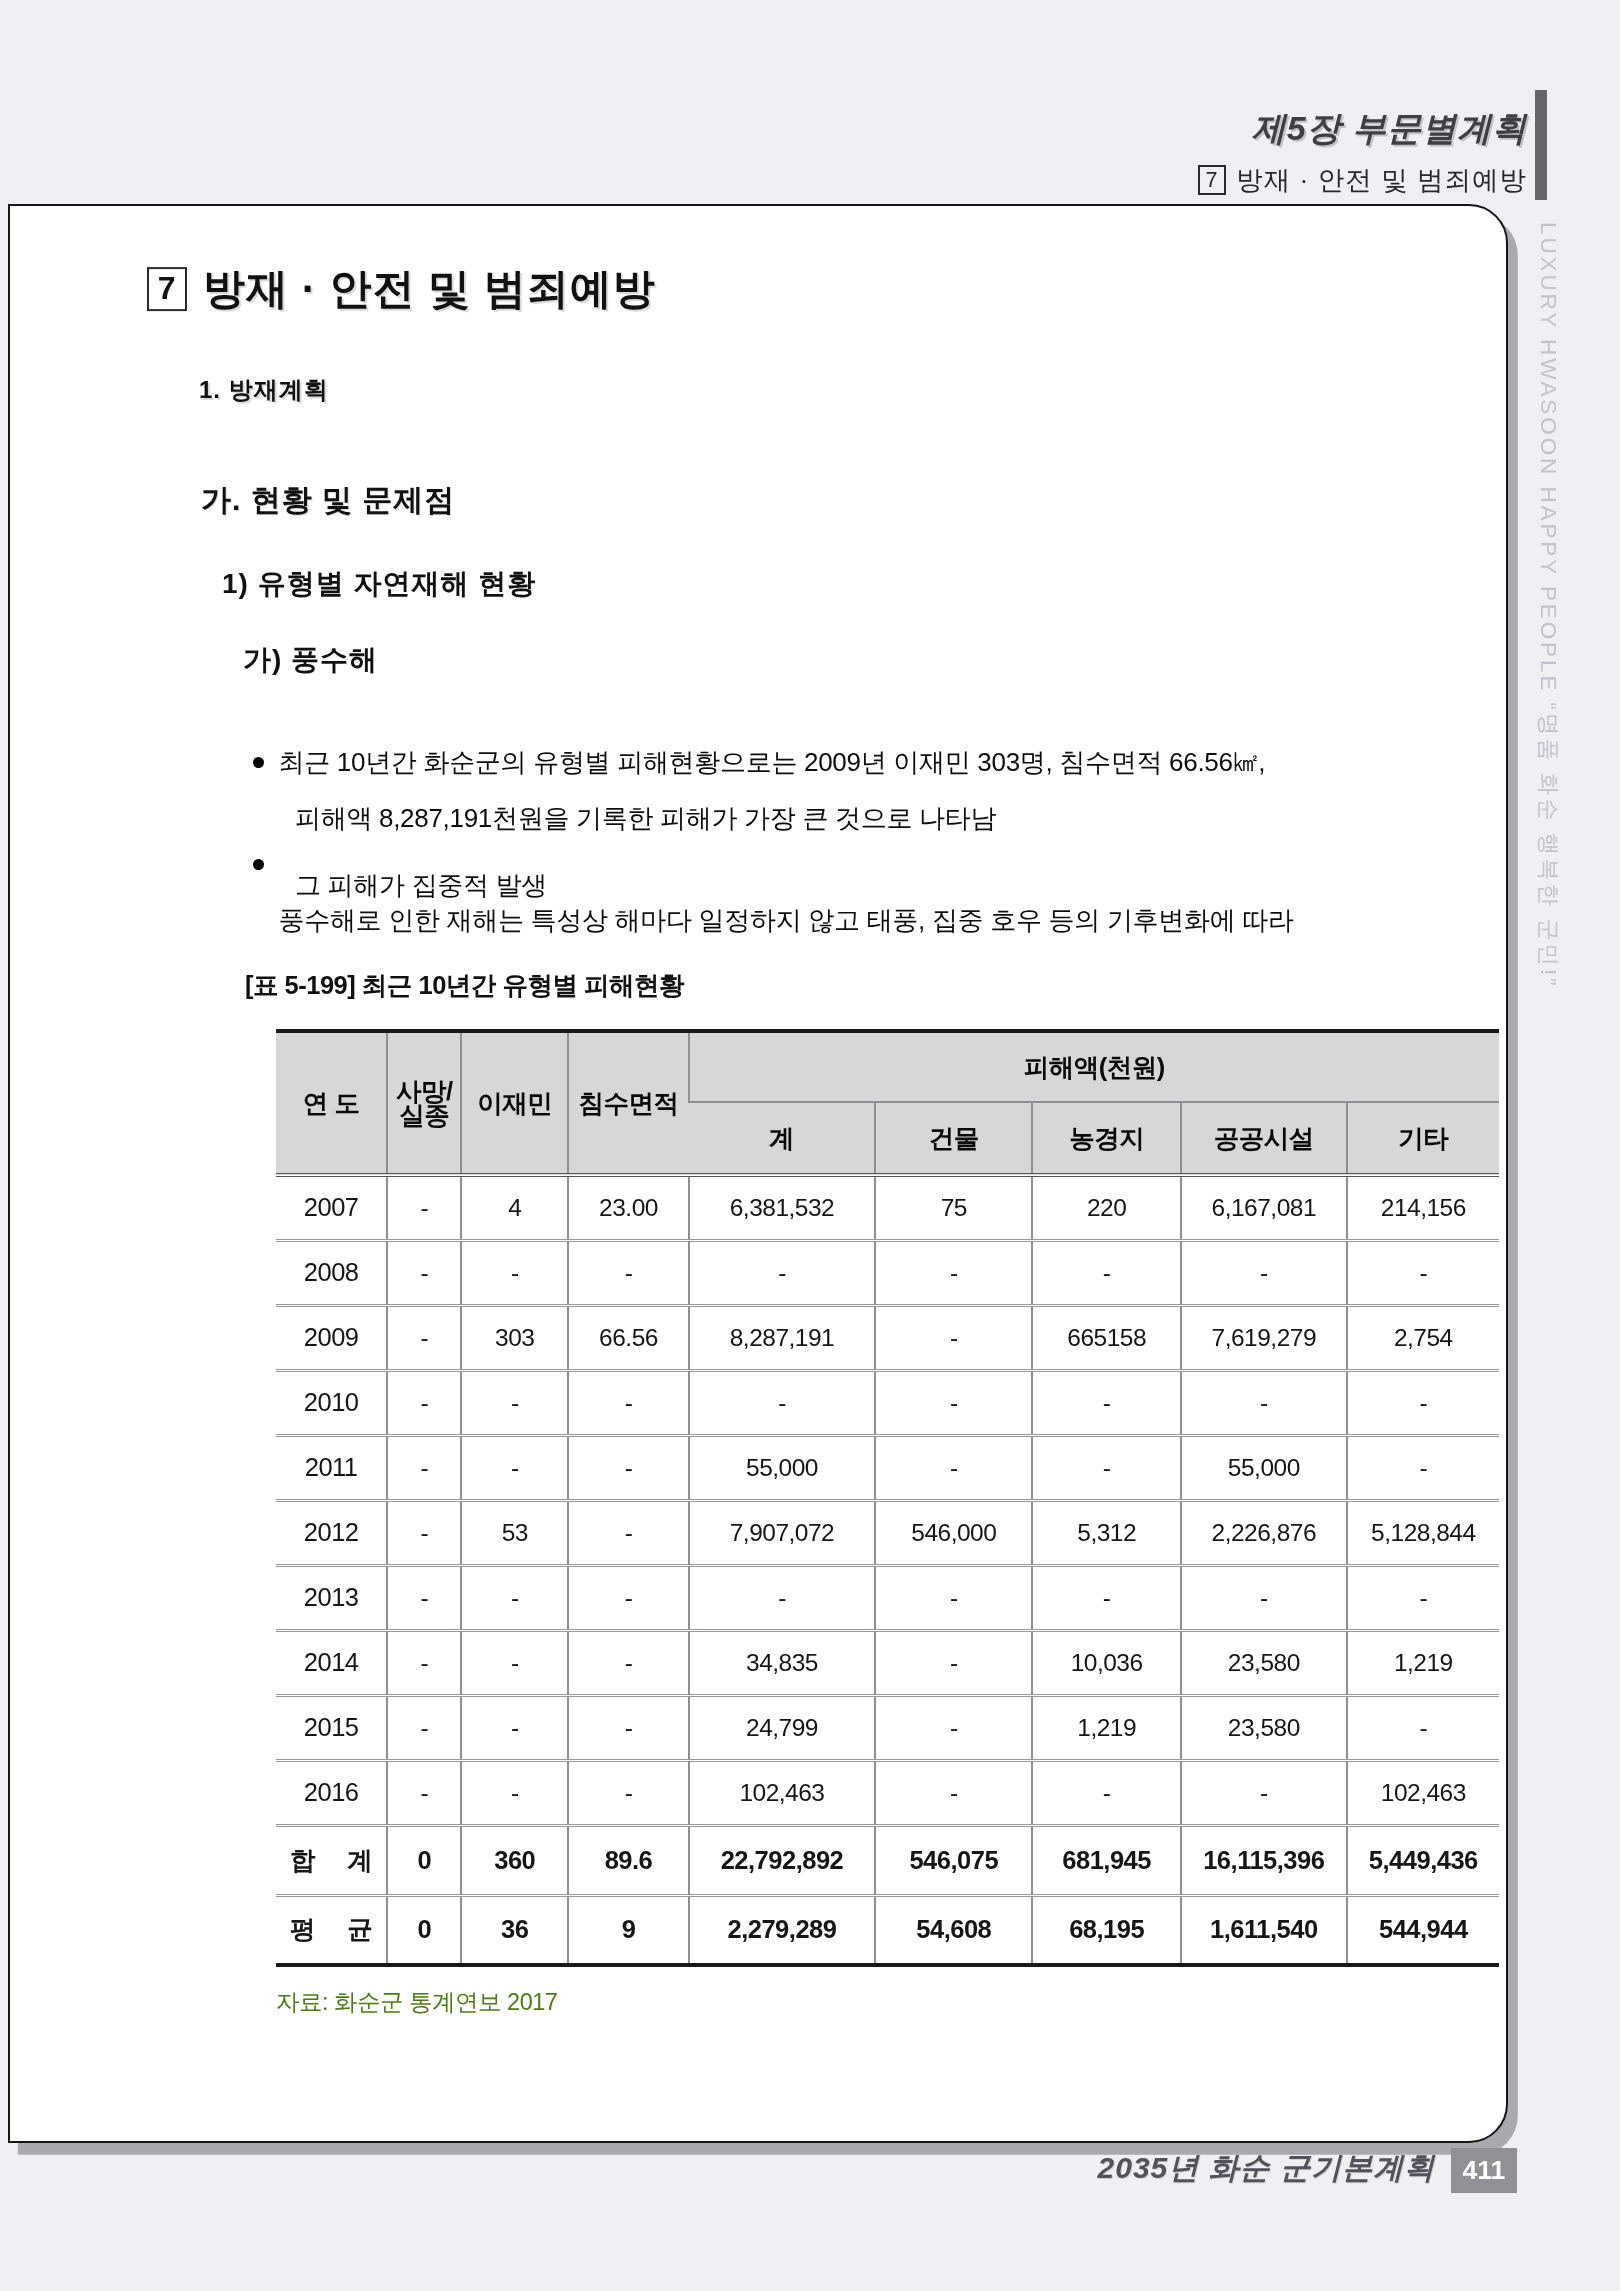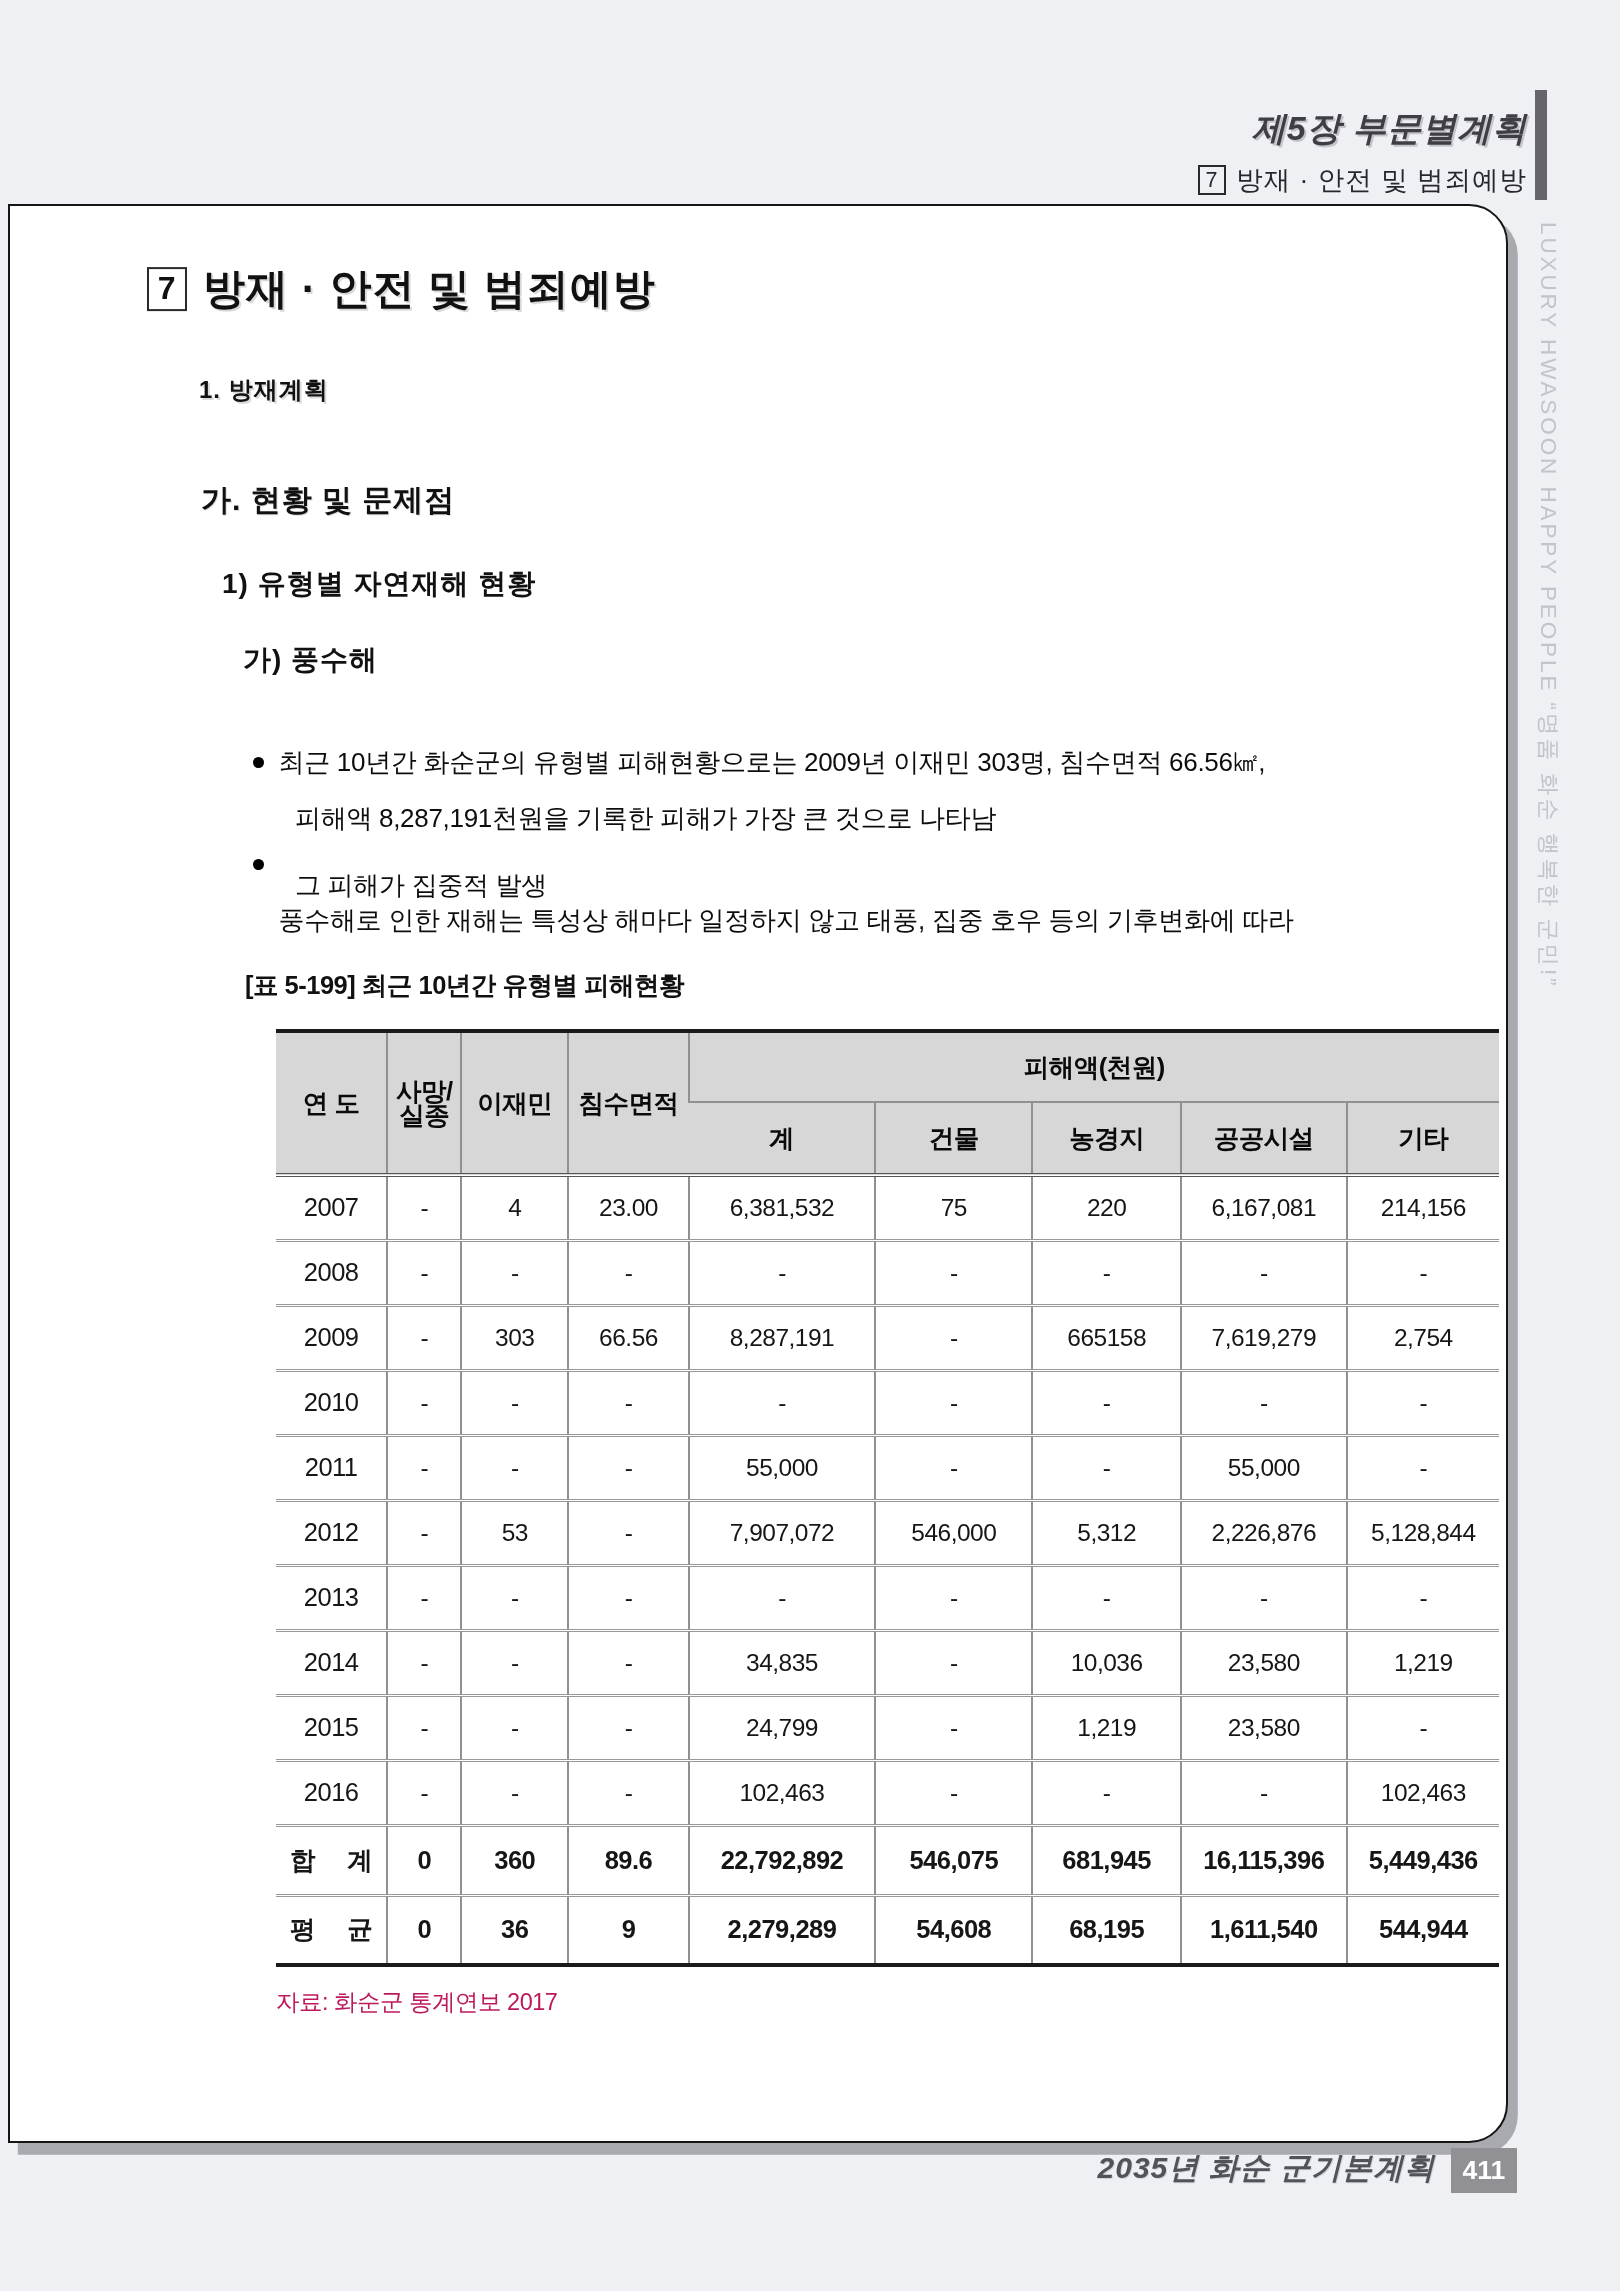--- a/index.html
+++ b/index.html
@@ -92,21 +92,21 @@
   th.c-damage{border-bottom:2px solid var(--line);}
   thead tr.r2 th, thead th[rowspan]{border-bottom:4.9px double #555;}
   table.damage tbody td{
     height:65px;font-size:24.5px;background:#fff;color:#161616;
   }
   table.damage tbody tr + tr td{border-top:3.9px double #98989c;}
   table.damage tbody tr.summary td{font-weight:700;height:70px;font-size:25.5px;}
   table.damage tbody tr td:first-child{font-size:25.5px;}
   table.damage tbody tr.summary td:first-child{word-spacing:25.5px;}
 
-  .source-note{position:absolute;left:276px;top:1986px;font-size:23.5px;color:#be185d;letter-spacing:-0.5px;}
+  .source-note{position:absolute;left:276px;top:1986px;font-size:23.5px;color:#4d7c0f;letter-spacing:-0.5px;}
 
   
   .footer{position:absolute;top:2148px;right:103px;display:flex;align-items:flex-start;}
   .footer-title{font-size:30px;font-weight:700;font-style:italic;color:var(--footer-text);
     letter-spacing:1px;margin-right:15.7px;text-shadow:1px 1px 0 rgba(0,0,0,0.12);}
   .pagenum{background:var(--pagenum-bg);color:#ffffff;font-size:26.5px;font-weight:700;
     padding:8.8px 11.8px 9.8px;line-height:1;}
 </style>
 </head>
 <body>

